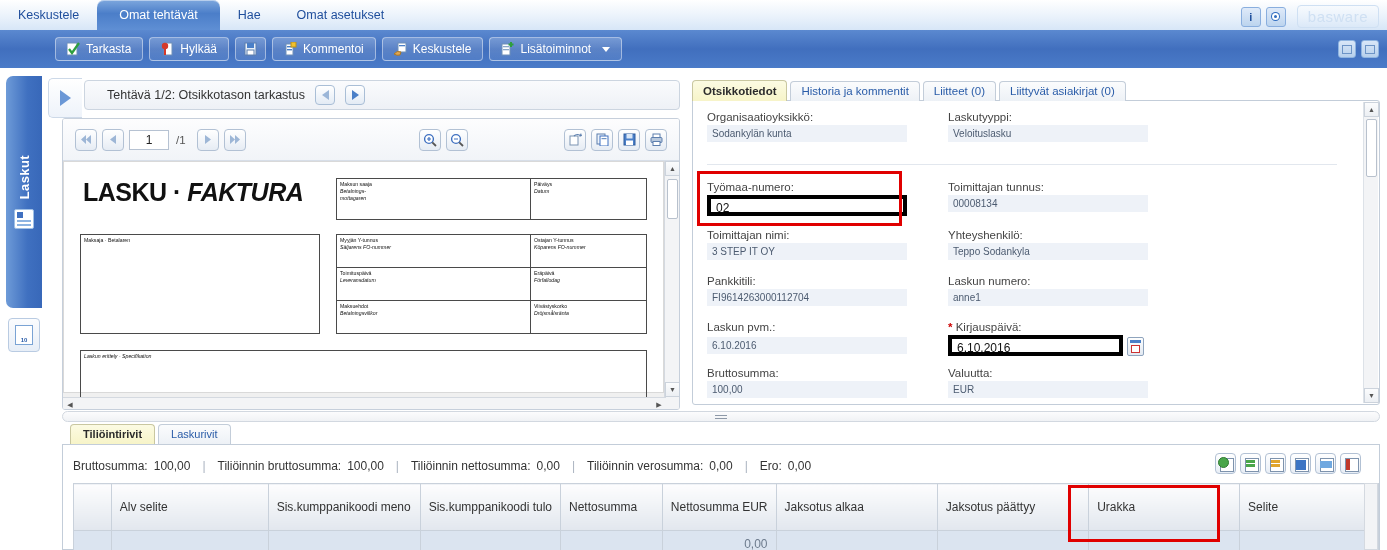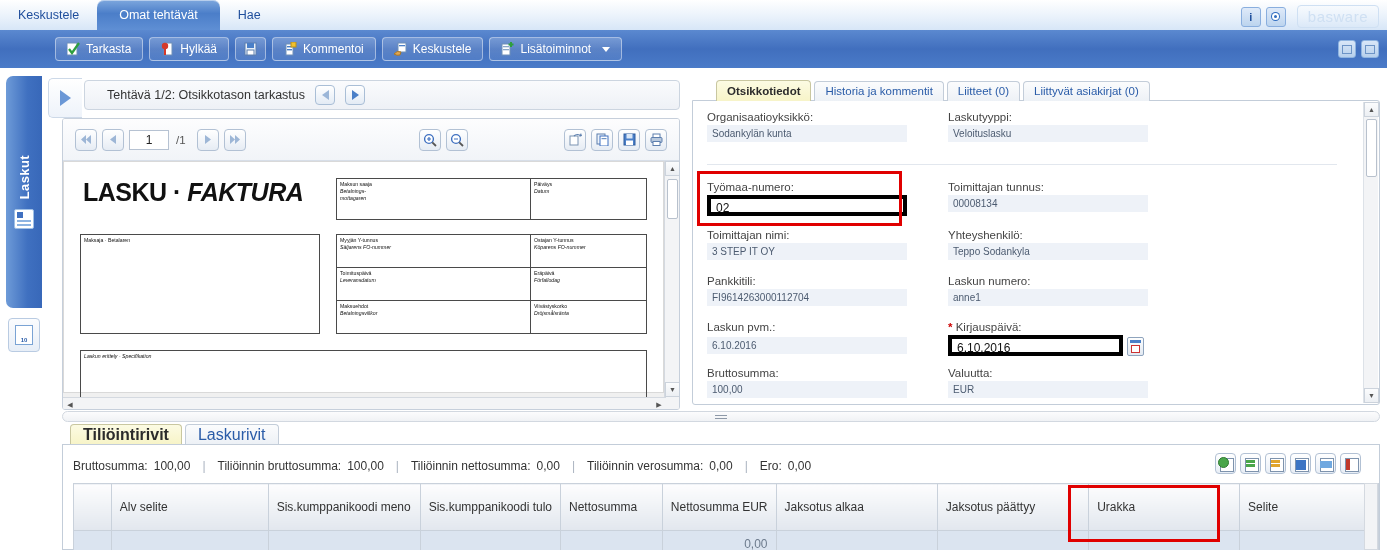--- a/index.html
+++ b/index.html
@@ -152,21 +152,21 @@
   .bx { position: absolute; border: 1px solid #4a4a4a; }
   .bx .l1 { position: absolute; left: 3px; top: 2px; font-size: 5.2px; color: #111; line-height: 6.6px; white-space: nowrap; }
   .bx .l2 { font-style: italic; }
   .sb-v { position: absolute; right: 0; top: 0; width: 15px; height: 250px; background: #f3f4f6; border-left: 1px solid #d4d9e0; }
   .sb-v .thumb { position: absolute; left: 2px; top: 18px; width: 11px; height: 40px; background: #fff; border: 1px solid #b8c1cd; border-radius: 2px; }
   .sb-arrow { position: absolute; left: 0; width: 15px; height: 15px; background: linear-gradient(to bottom,#fbfcfd,#eceff3); border: 1px solid #ccd3dc; display:flex;align-items:center;justify-content:center;font-size:7px;color:#555; }
   .sb-h { position: absolute; left: 0; bottom: 0; width: 603px; height: 14px; background: #f3f4f6; border-top: 1px solid #d4d9e0; }
   .sb-h .ar { position: absolute; top: 0; width: 14px; height: 13px; display:flex;align-items:center;justify-content:center;font-size:7px;color:#555; }
 
   
-  .rtabs { position: absolute; left: 716px; top: 80px; display: flex; align-items: flex-end; gap: 3px; z-index: 3; }
+  .rtabs { position: absolute; left: 692px; top: 80px; display: flex; align-items: flex-end; gap: 3px; z-index: 3; }
   .rtab {
     height: 20px; line-height: 19px; padding: 0 10px; font-size: 11.5px;
     border: 1px solid #c3cdd9; border-bottom: none; border-radius: 4px 4px 0 0;
     background: linear-gradient(to bottom, #fbfcfd, #edf1f6); color: #2a5ca8; cursor: pointer; white-space: nowrap;
   }
   .rtab.active {
     background: linear-gradient(to bottom, #fcfbe3, #f7f4c8); color: #2b2b2b; font-weight: bold;
     border-color: #c9c7a0; height: 21px; line-height: 20px;
   }
   .rpanel {
@@ -202,21 +202,21 @@
   .splitter {
     position: absolute; left: 62px; top: 411px; width: 1318px; height: 11px;
     background: linear-gradient(to bottom,#fcfcfd,#f0f2f5);
     border: 1px solid #d2d8e0; border-radius: 6px; cursor: ns-resize;
   }
   .splitter .grip { position: absolute; left: 50%; top: 3px; transform: translateX(-50%); width: 12px; height: 4px; border-top: 1px solid #8e99a8; border-bottom: 1px solid #8e99a8; }
 
   
   .btabs { position: absolute; left: 70px; top: 424px; display: flex; align-items: flex-end; gap: 3px; z-index: 3; }
   .btab {
-    height: 20px; line-height: 19px; padding: 0 12px; font-size: 16px;
+    height: 20px; line-height: 19px; padding: 0 12px; font-size: 11px;
     border: 1px solid #c3cdd9; border-bottom: none; border-radius: 4px 4px 0 0;
     background: linear-gradient(to bottom, #fbfcfd, #edf1f6); color: #2a5ca8; cursor: pointer;
   }
   .btab.active { background: linear-gradient(to bottom, #fcfbe3, #f7f4c8); color: #2b2b2b; font-weight: bold; border-color: #c9c7a0; }
   .bpanel {
     position: absolute; left: 62px; top: 444px; width: 1318px; height: 106px;
     background: #ffffff; border: 1px solid #c3cdd9; border-top: 1px solid #c3cdd9;
   }
   .summary { position: absolute; left: 10px; top: 14px; font-size: 12px; color: #333; display: flex; align-items: center; white-space: nowrap; }
   .summary .k { margin-right: 6px; }
@@ -253,20 +253,21 @@
 </style>
 </head>
 <body>
 
 <div id="app">
 
   <div class="topnav">
     <div class="nav-tab">Keskustele</div>
     <div class="nav-tab active">Omat tehtävät</div>
     <div class="nav-tab">Hae</div>
+    <div class="nav-tab">Omat asetukset</div>
     <div class="nav-right">
       <div class="nav-ico">i</div>
       <div class="nav-ico">
           <span class="dot"></span>
         </div>
       <div class="brand">basware</div>
     </div>
   </div>
 
   <div class="toolbar">

